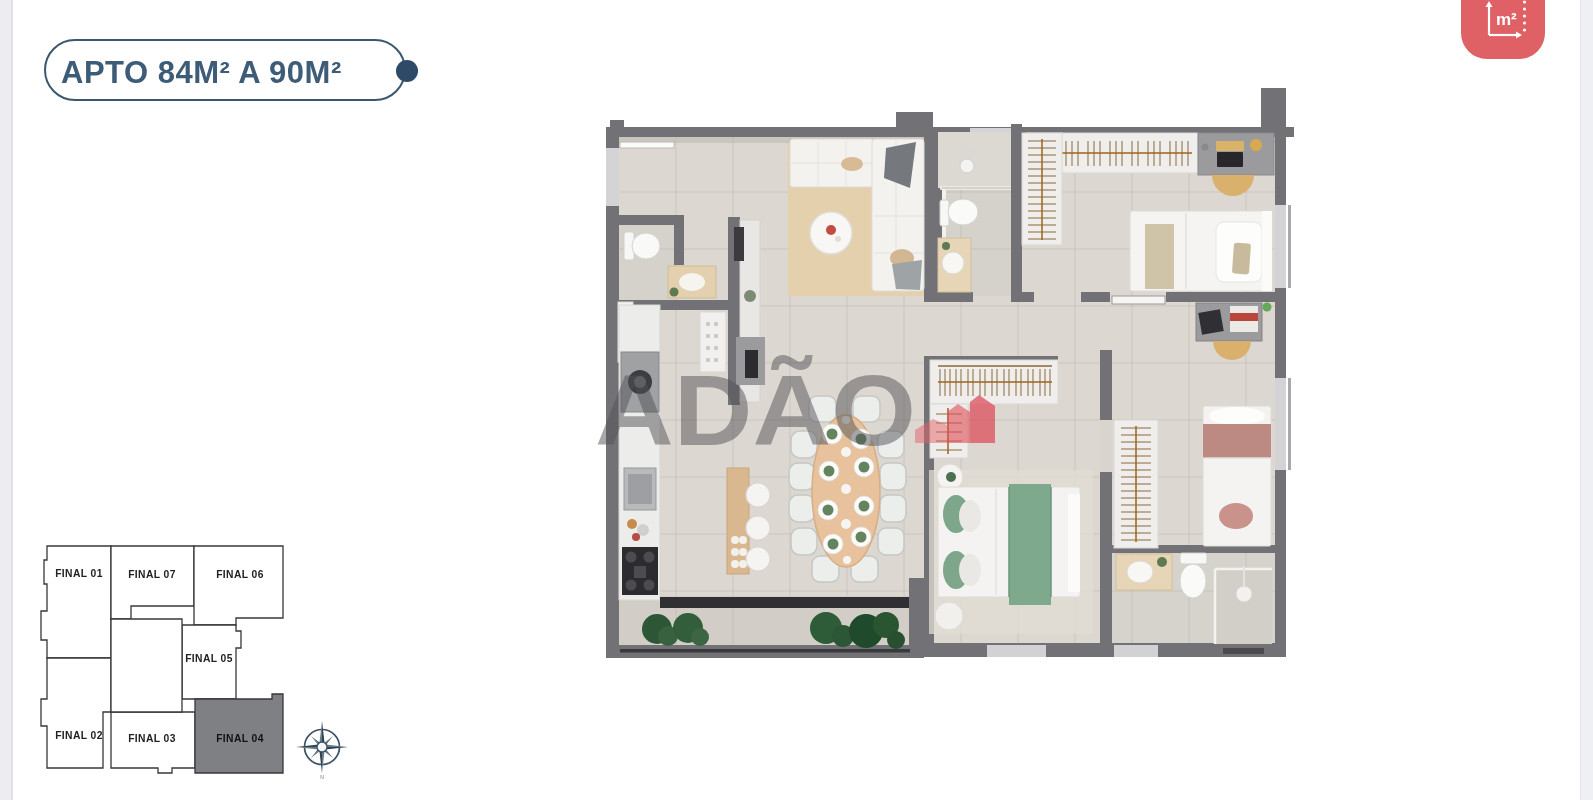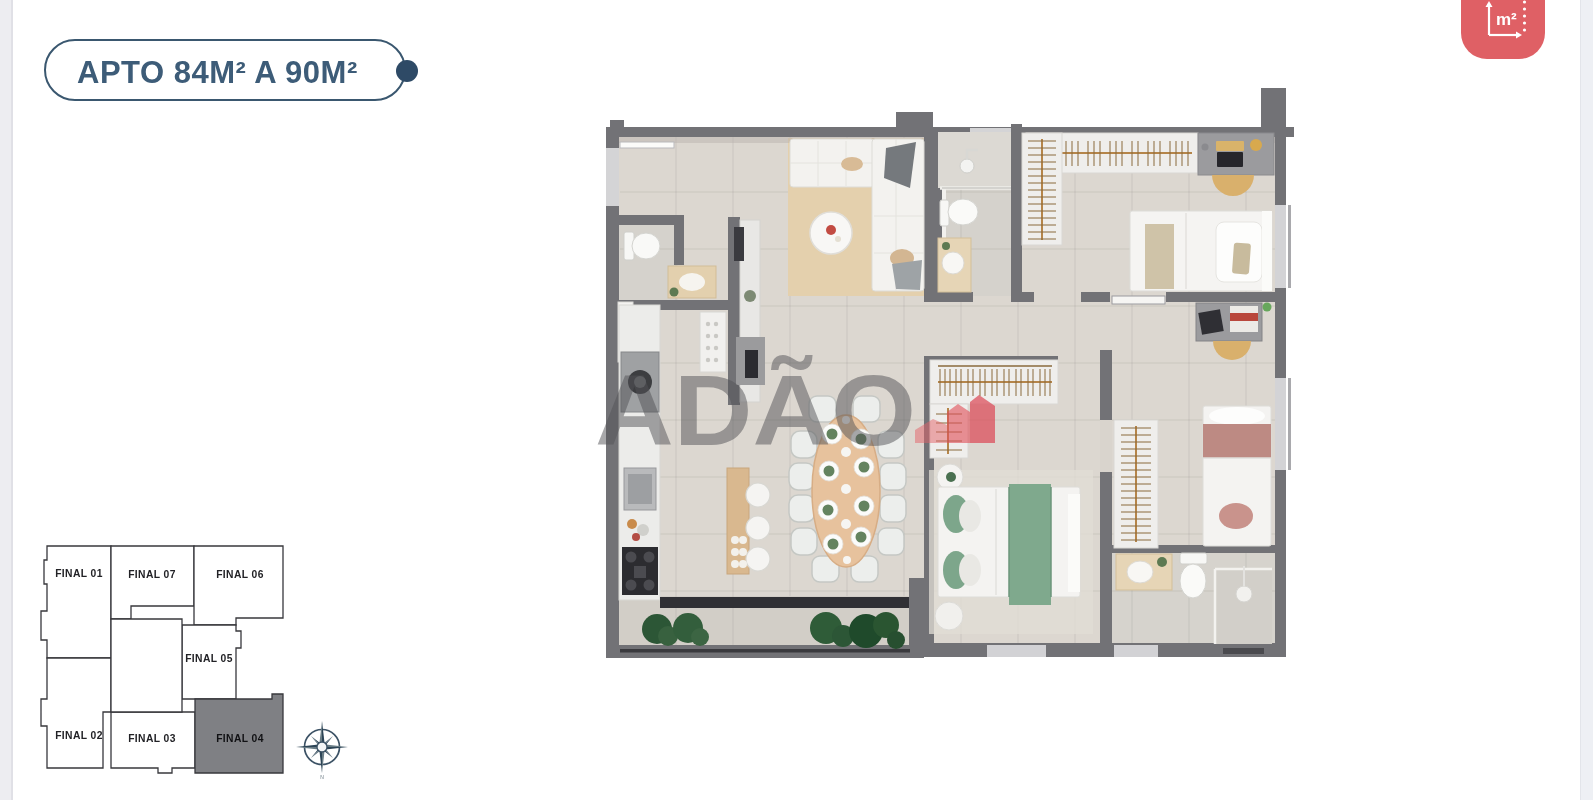--- a/index.html
+++ b/index.html
@@ -8,21 +8,21 @@
 </style>
 </head>
 <body>
 
 <div class="abs" style="left:0;top:0;width:11px;height:800px;background:#ededf1;border-right:2px solid #e0e0e6;"></div>
 
 <div class="abs" style="left:1580px;top:0;width:13px;height:800px;background:#eef0f4;border-left:1px solid #e3e5ea;"></div>
 
 <div class="abs" style="left:44px;top:39px;width:358px;height:58px;border:2.5px solid #3a576f;border-radius:32px;"></div>
 
-<div class="abs" style="left:77px;top:55px;width:320px;font-size:31px;font-weight:bold;color:#3d5c78;letter-spacing:0.5px;">APTO 84M² A 90M²</div>
+<div class="abs" style="left:61px;top:55px;width:320px;font-size:31px;font-weight:bold;color:#3d5c78;letter-spacing:0.5px;">APTO 84M² A 90M²</div>
 
 <div class="abs" style="left:396px;top:60px;width:22px;height:22px;border-radius:50%;background:#2e4a66;"></div>
 
 <div class="abs" style="left:1461px;top:-26px;width:84px;height:85px;background:#df6065;border-radius:26px;"></div>
 
 <svg class="abs" style="left:1461px;top:0;" width="90" height="58" viewBox="0 0 90 58">
   <g stroke="#ffffff" stroke-width="2.2" fill="none">
     <path d="M28 35 L28 4"></path>
     <path d="M28 35 L58 35"></path>
   </g>

